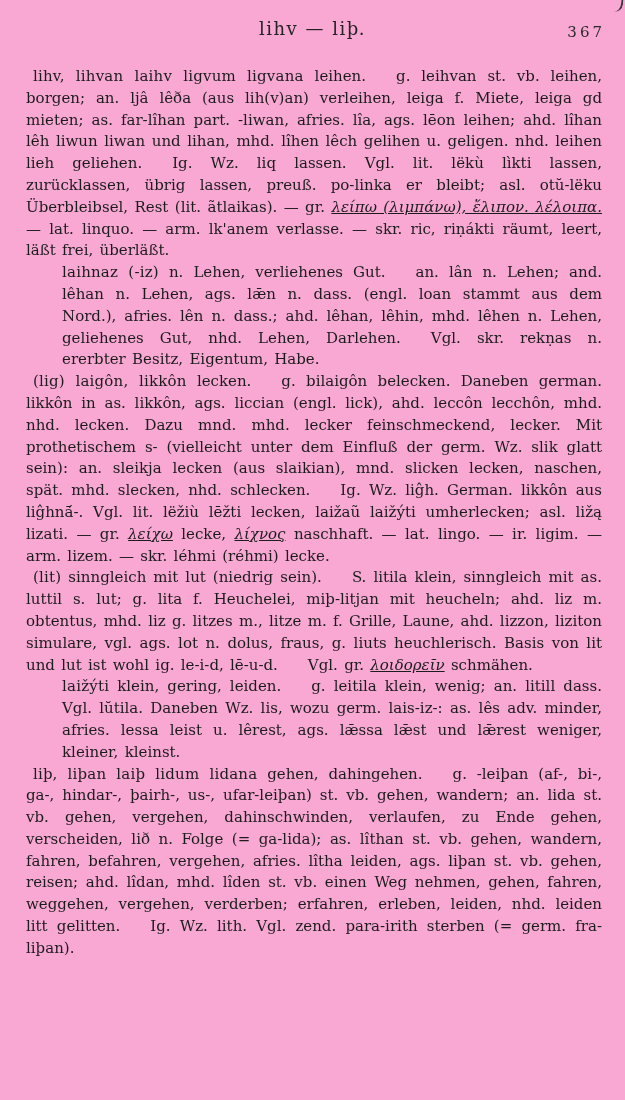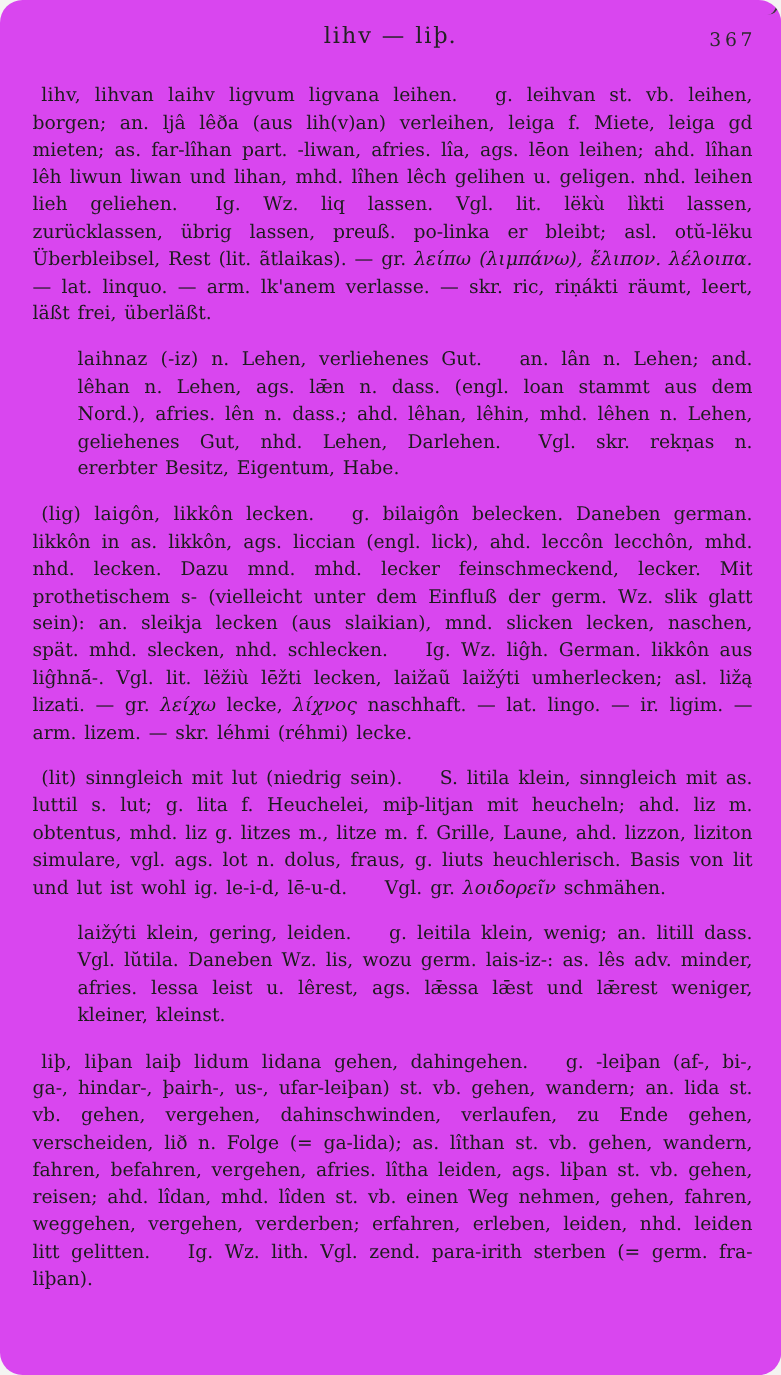--- a/index.html
+++ b/index.html
@@ -4,24 +4,23 @@
 <style>
   html, body { margin: 0; padding: 0; }
   body {
     width: 625px; height: 1100px;
     background: #f4f4f2;
     font-family: "DejaVu Serif", "Liberation Serif", serif;
   }
   .page {
     position: relative;
     width: 625px; height: 1100px;
-    background: #d946ef;
+    background: #f9a8d4;
     color: #1b1b1b;
     overflow: hidden;
-    border-radius: 18px;
   }
   .page-header {
     position: absolute;
     top: 18px; left: 0; right: 0;
     height: 28px;
   }
   .header-title {
     text-align: center;
     font-size: 18px;
     letter-spacing: 1.5px;
@@ -47,25 +46,25 @@
     top: 66px; left: 26px; right: 23px;
   }
   p.entry {
     margin: 0;
     text-align: justify;
     font-size: 15px;
     line-height: 21.8px;
     word-spacing: 1.5px;
     color: #1c1c1c;
   }
-  p.entry + p.entry { margin-top: 15px; }
+  p.entry + p.entry { margin-top: 0; }
   p.entry.main { text-indent: 7px; }
   p.entry.indented { margin-left: 36px; text-indent: 0; }
   .run-b { font-weight: 400; letter-spacing: 0.2px; }
-  .run-i { font-style: italic; font-family: "DejaVu Serif", serif; }
+  .run-i { font-style: italic; font-family: "DejaVu Serif", serif; text-decoration: underline; }
   .run-gap { display: inline-block; width: 30px; }
 </style>
 </head>
 <body>
 
 <div class="page">
   <div class="edge-mark"></div>
   <div class="page-header">
     <div class="header-title">lihv — liþ.</div>
     <div class="page-number">367</div>

